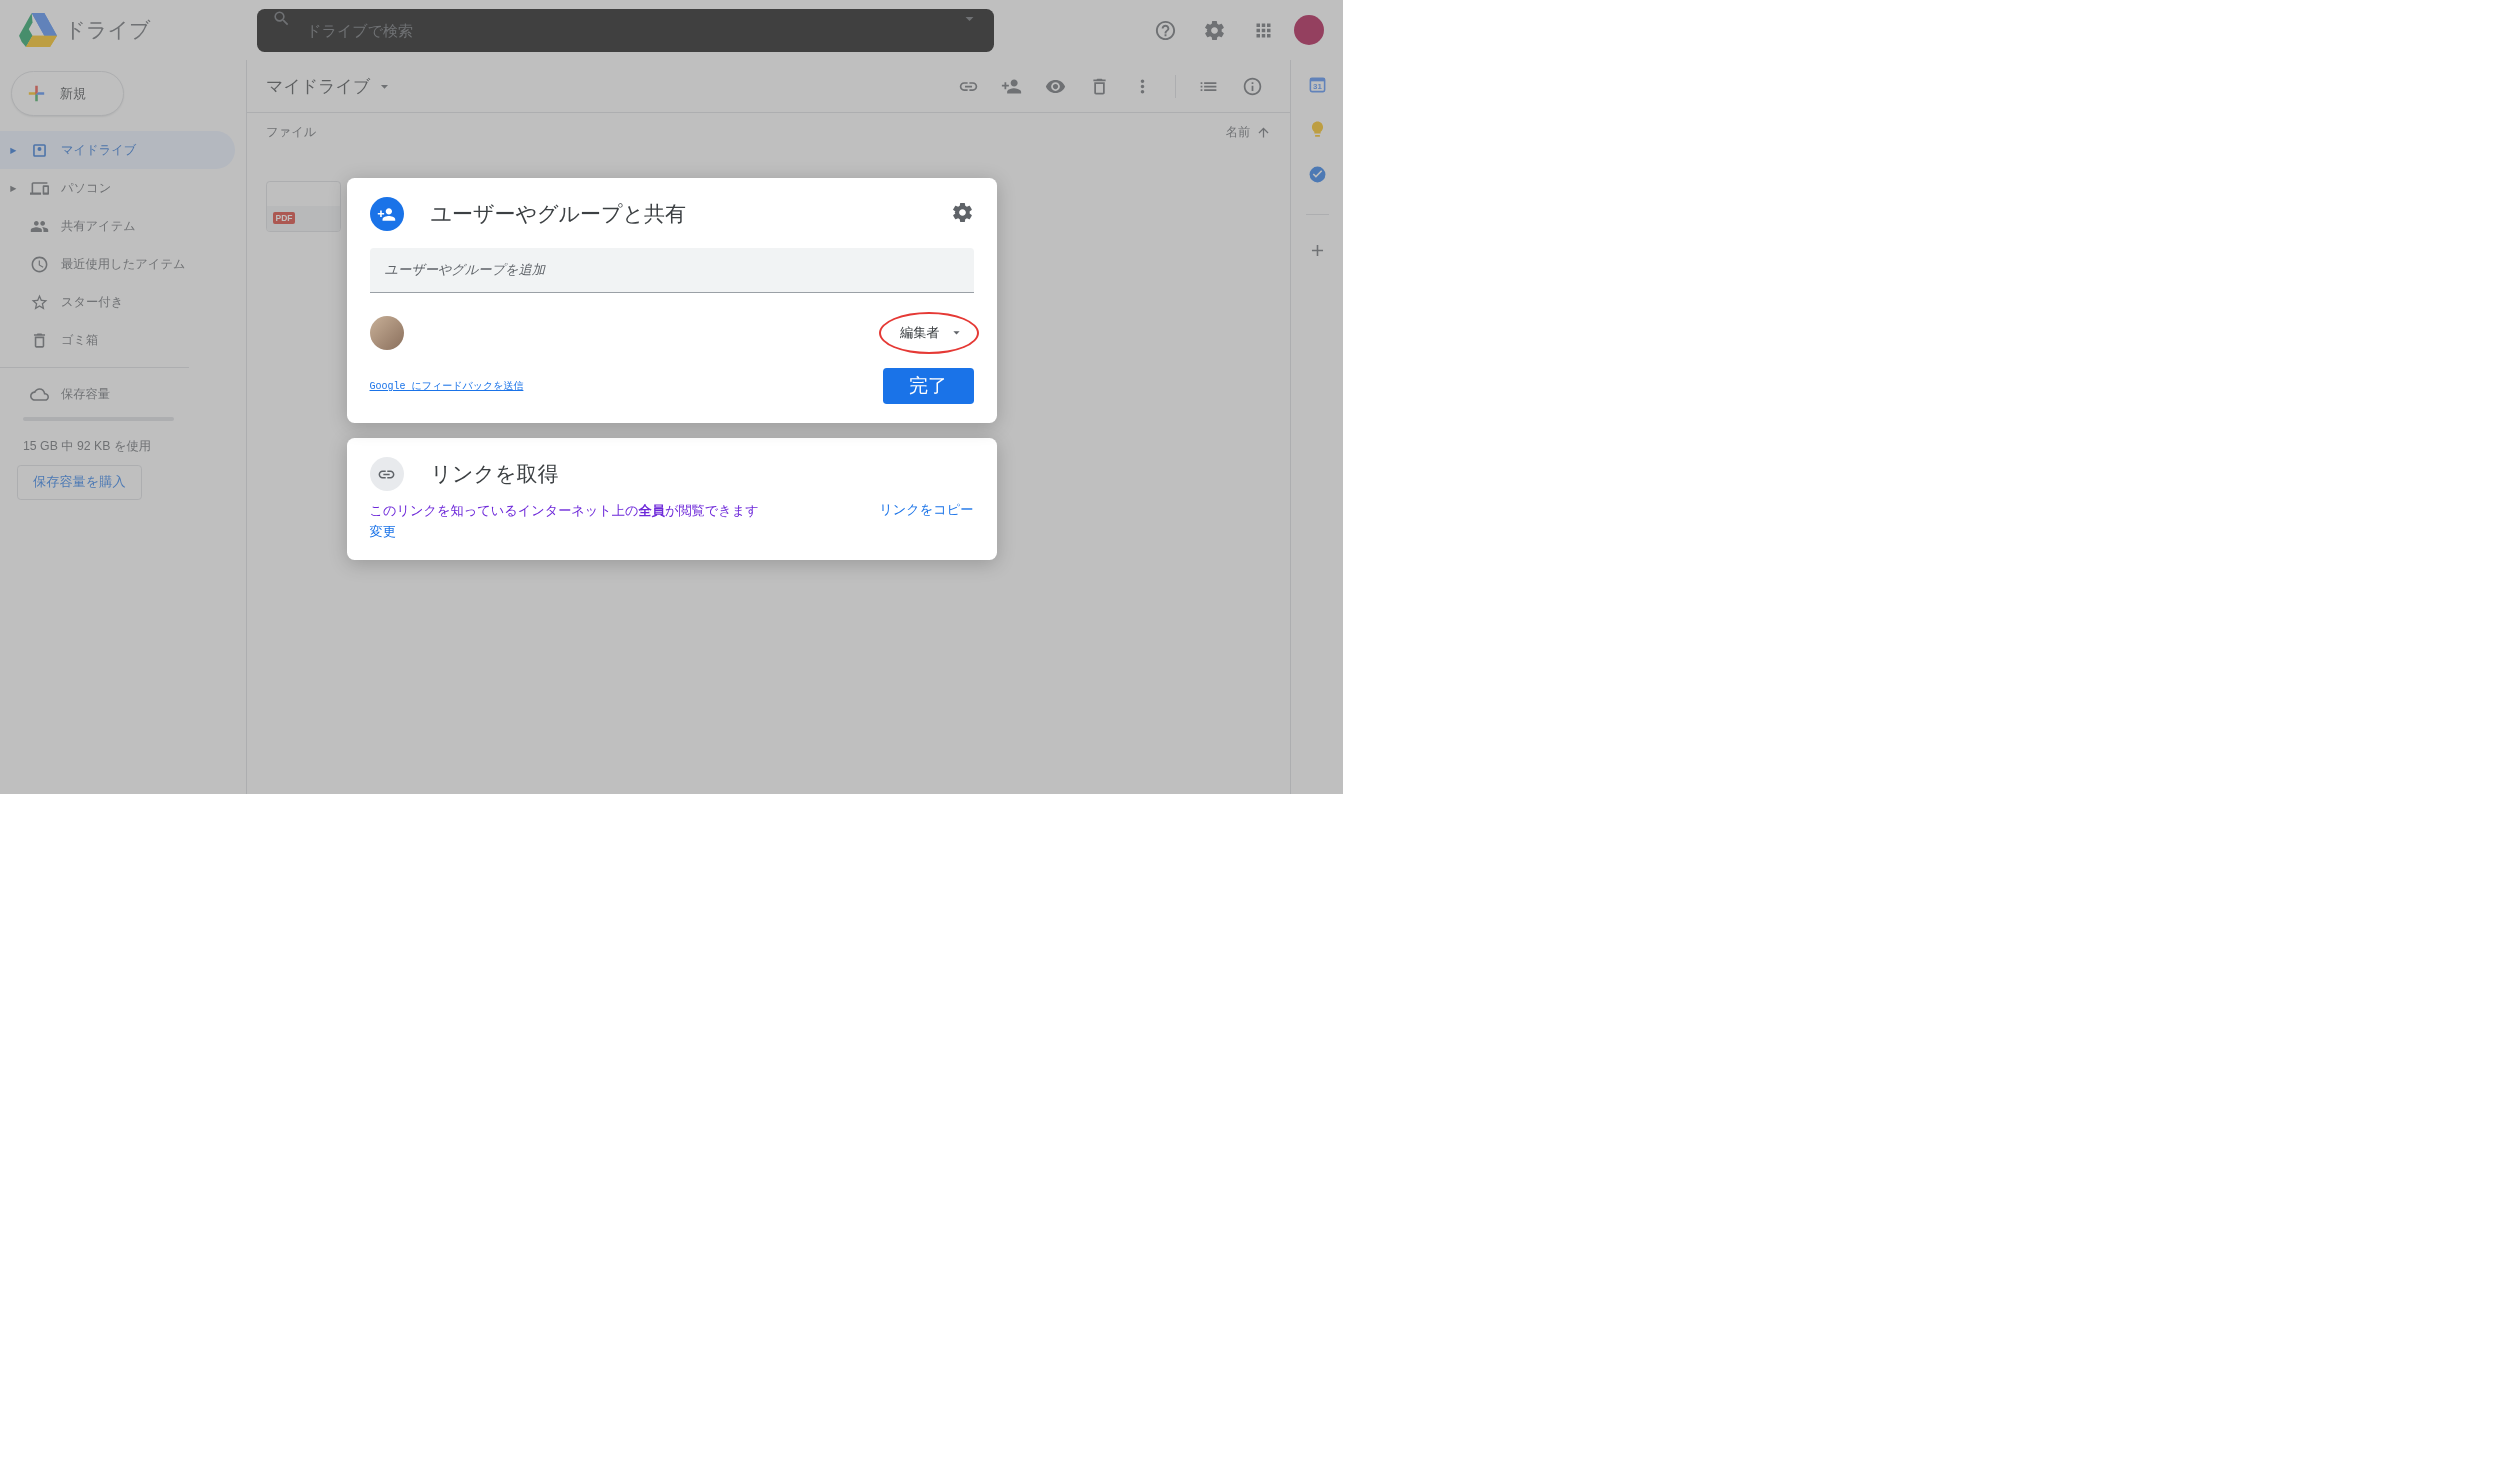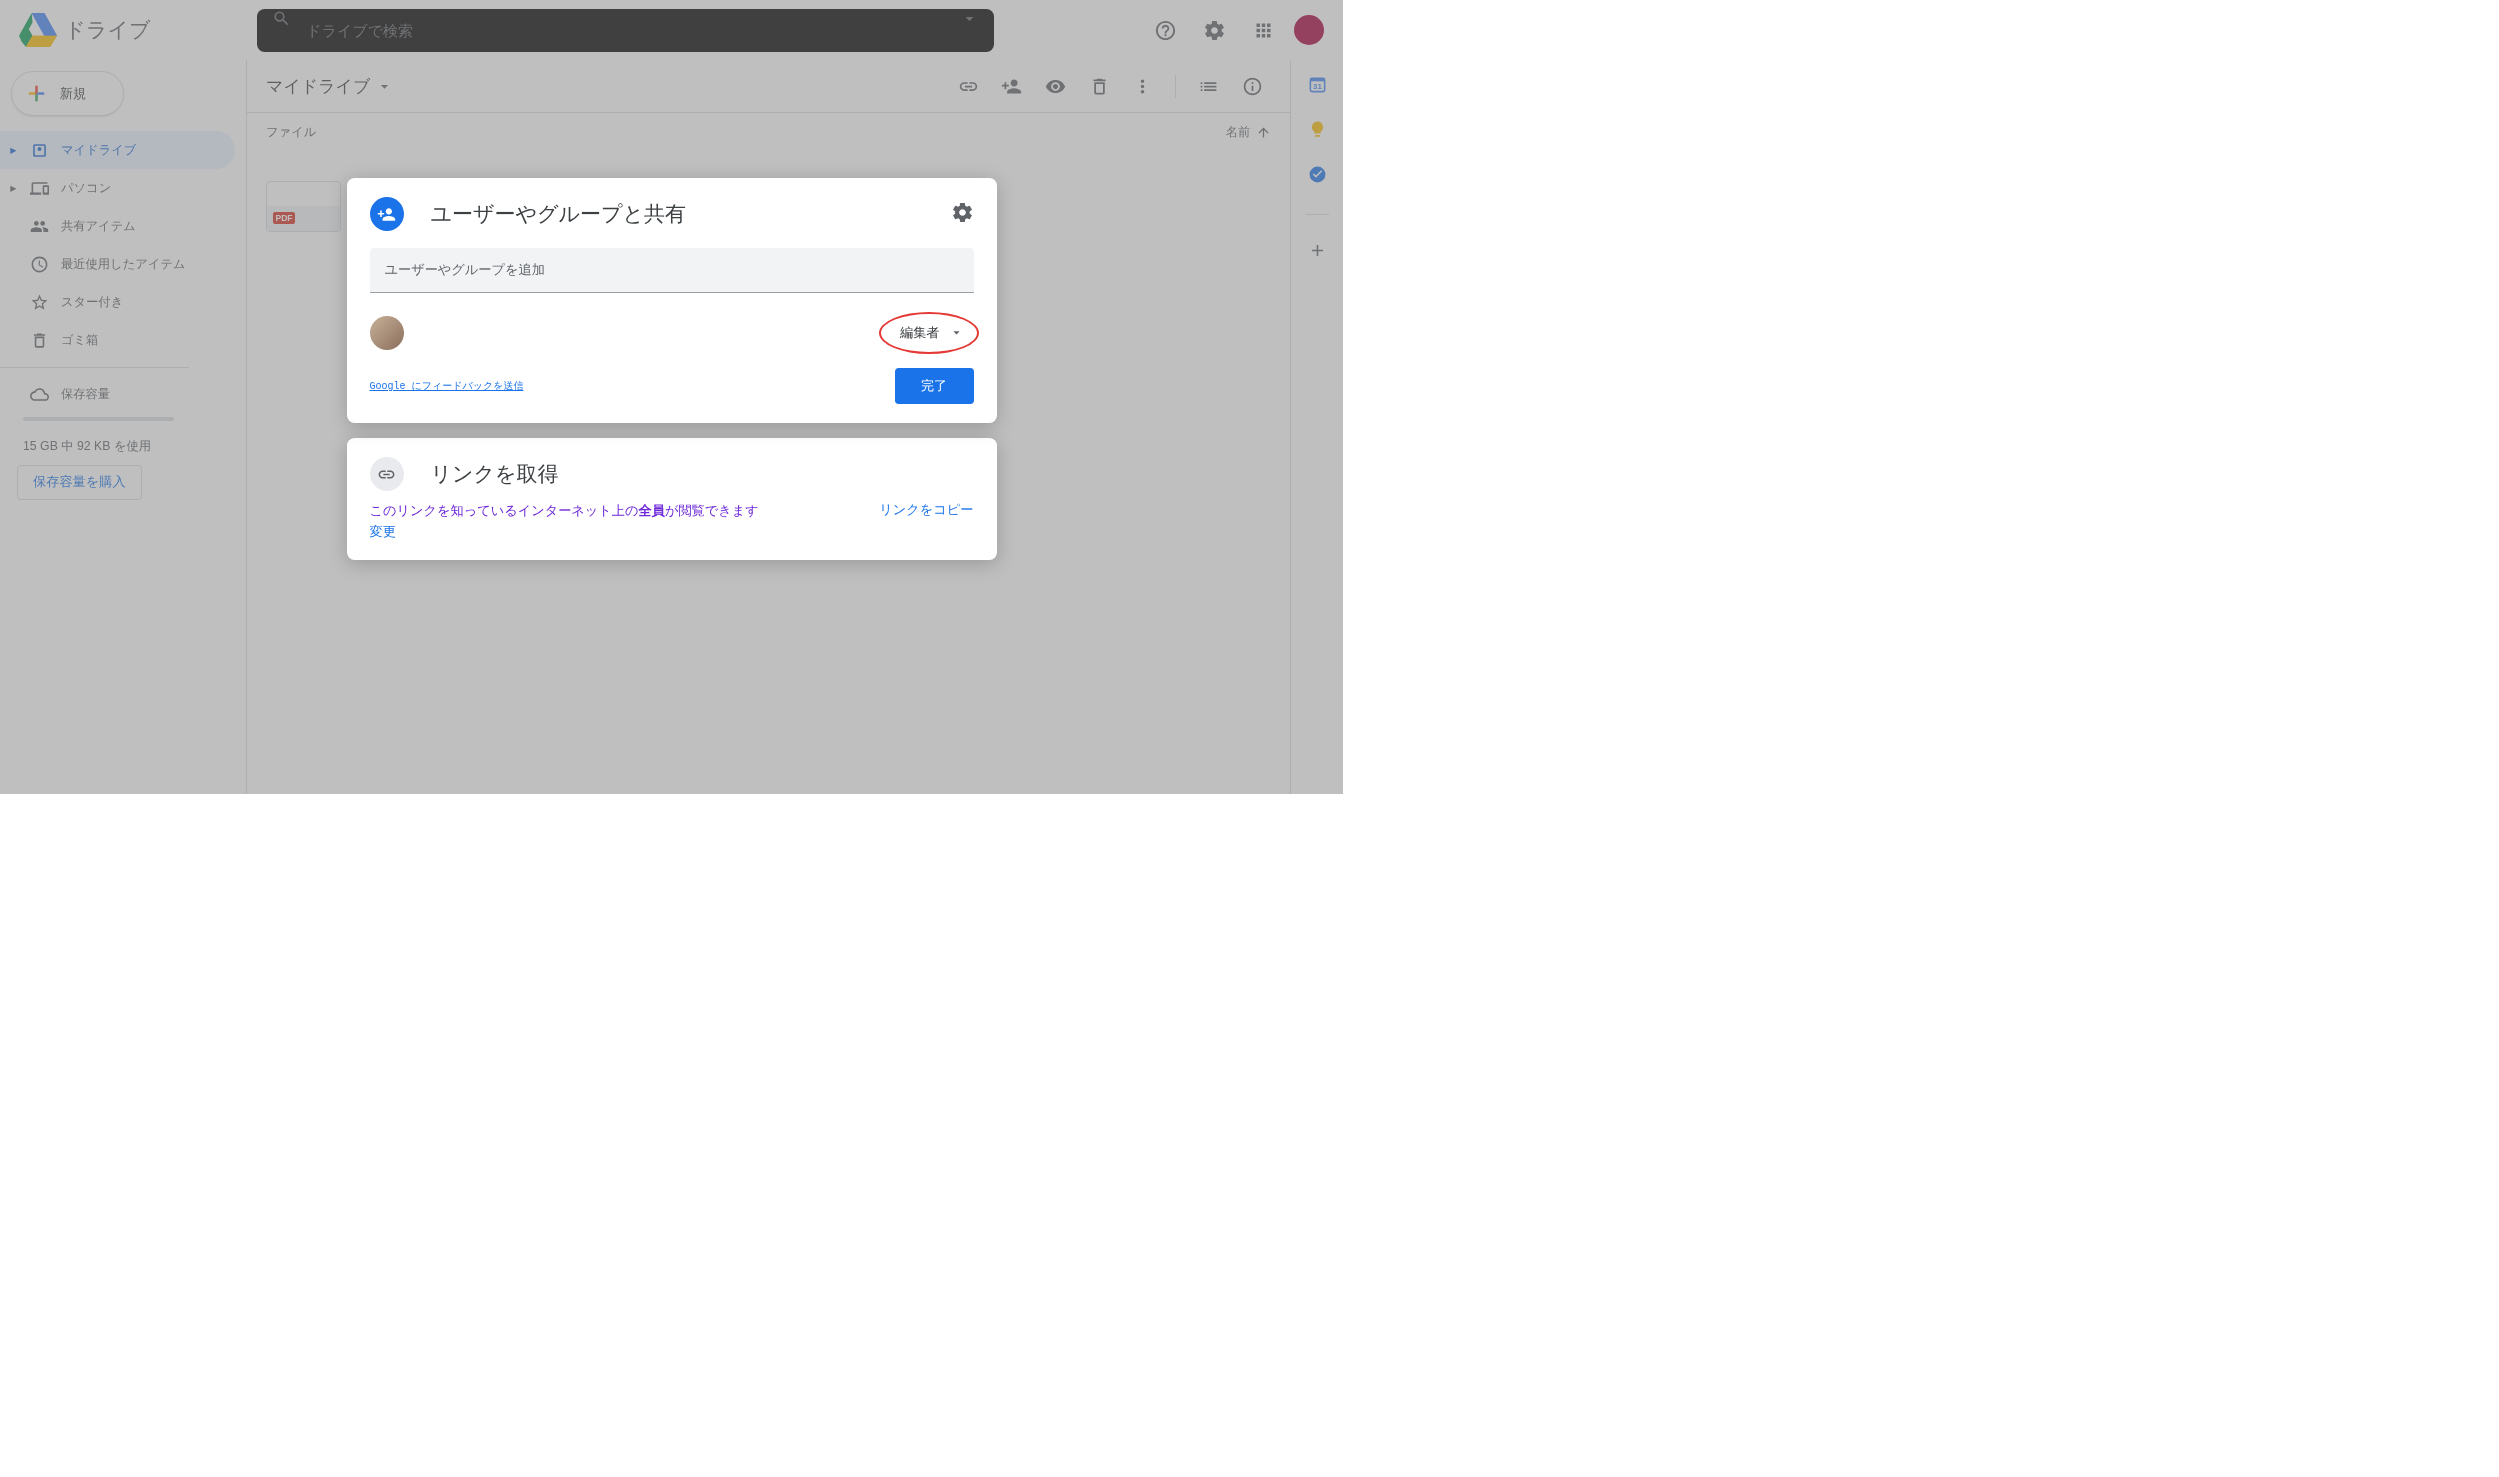--- a/index.html
+++ b/index.html
@@ -52,31 +52,31 @@
     
     .scrim { position: absolute; inset: 0; background: rgba(128,128,128,0.5); display: flex; flex-direction: column; align-items: center; padding-top: 178px; }
     .dialog { width: 650px; background: #fff; border-radius: 7.6px; box-shadow: 0 3.8px 19px rgba(0,0,0,.2); padding: 19px 23px; margin-bottom: 15px; }
     .dlg-head { display: flex; align-items: center; gap: 27px; margin-bottom: 17px; }
     .dlg-badge { width: 34px; height: 34px; border-radius: 50%; background: #1a73e8; display: flex; align-items: center; justify-content: center; }
     .dlg-badge svg { fill: #fff; }
     .dlg-badge.gray { background: #e8eaed; }
     .dlg-badge.gray svg { fill: #5f6368; }
     .dlg-title { font-size: 21px; color: #3c4043; }
     .dlg-gear { margin-left: auto; cursor: pointer; }
-    .add-field { height: 45px; background: #f1f3f4; border-radius: 3.8px 3.8px 0 0; border-bottom: 0.9px solid #9aa0a6; padding: 8px 15px; display: flex; align-items: center; color: #5f6368; font-size: 13.2px; margin-bottom: 17px; }
+    .add-field { height: 45px; background: #f1f3f4; border-radius: 3.8px 3.8px 0 0; border-bottom: 0.9px solid #9aa0a6; padding: 8px 15px; display: flex; align-items: center; color: #5f6368; font-size: 13.2px; margin-bottom: 17px; font-style: italic; }
     .person-row { display: flex; align-items: center; height: 45px; gap: 13.2px; }
     .person-avatar { width: 34px; height: 34px; border-radius: 50%; }
     .pa-maroon { background: #a9003f; }
     .pa-photo { background: linear-gradient(135deg,#c8b098,#8a6f5c); }
     .owner-text { margin-left: auto; font-size: 13.2px; color: #80868b; font-style: italic; }
     .role-select { margin-left: auto; display: flex; align-items: center; gap: 9.5px; font-size: 13.2px; color: #3c4043; padding: 3.8px 9.5px; cursor: pointer; }
     .red-circle { position: absolute; border: 2.8px solid #e53935; border-radius: 50%; width: 100px; height: 42px; pointer-events: none; }
     .dlg-foot { display: flex; align-items: center; margin-top: 13.2px; }
     .feedback-link { font-size: 10px; color: #1a73e8; text-decoration: underline; cursor: pointer; font-family: Liberation Mono, monospace; }
-    .done-btn { margin-left: auto; height: 36px; padding: 0 26.5px; background: #1a73e8; color: #fff; border: none; border-radius: 3.8px; font-size: 13px; cursor: pointer; text-align: right; }
+    .done-btn { margin-left: auto; height: 36px; padding: 0 26.5px; background: #1a73e8; color: #fff; border: none; border-radius: 3.8px; font-size: 19px; cursor: pointer; text-align: right; }
     .link-desc { font-size: 13.2px; color: #6d28d9; }
     .link-desc b { font-weight: bold; }
     .linkline { display: flex; align-items: flex-start; margin-top: 1.9px; }
     .change-link { font-size: 13.2px; color: #1a73e8; cursor: pointer; display: block; margin-top: 3.8px; }
     .copy-link { margin-left: auto; color: #1a73e8; font-size: 13.2px; cursor: pointer; font-weight: 500; }
   </style>
 </head>
 <body>
 
 <div class="header">

